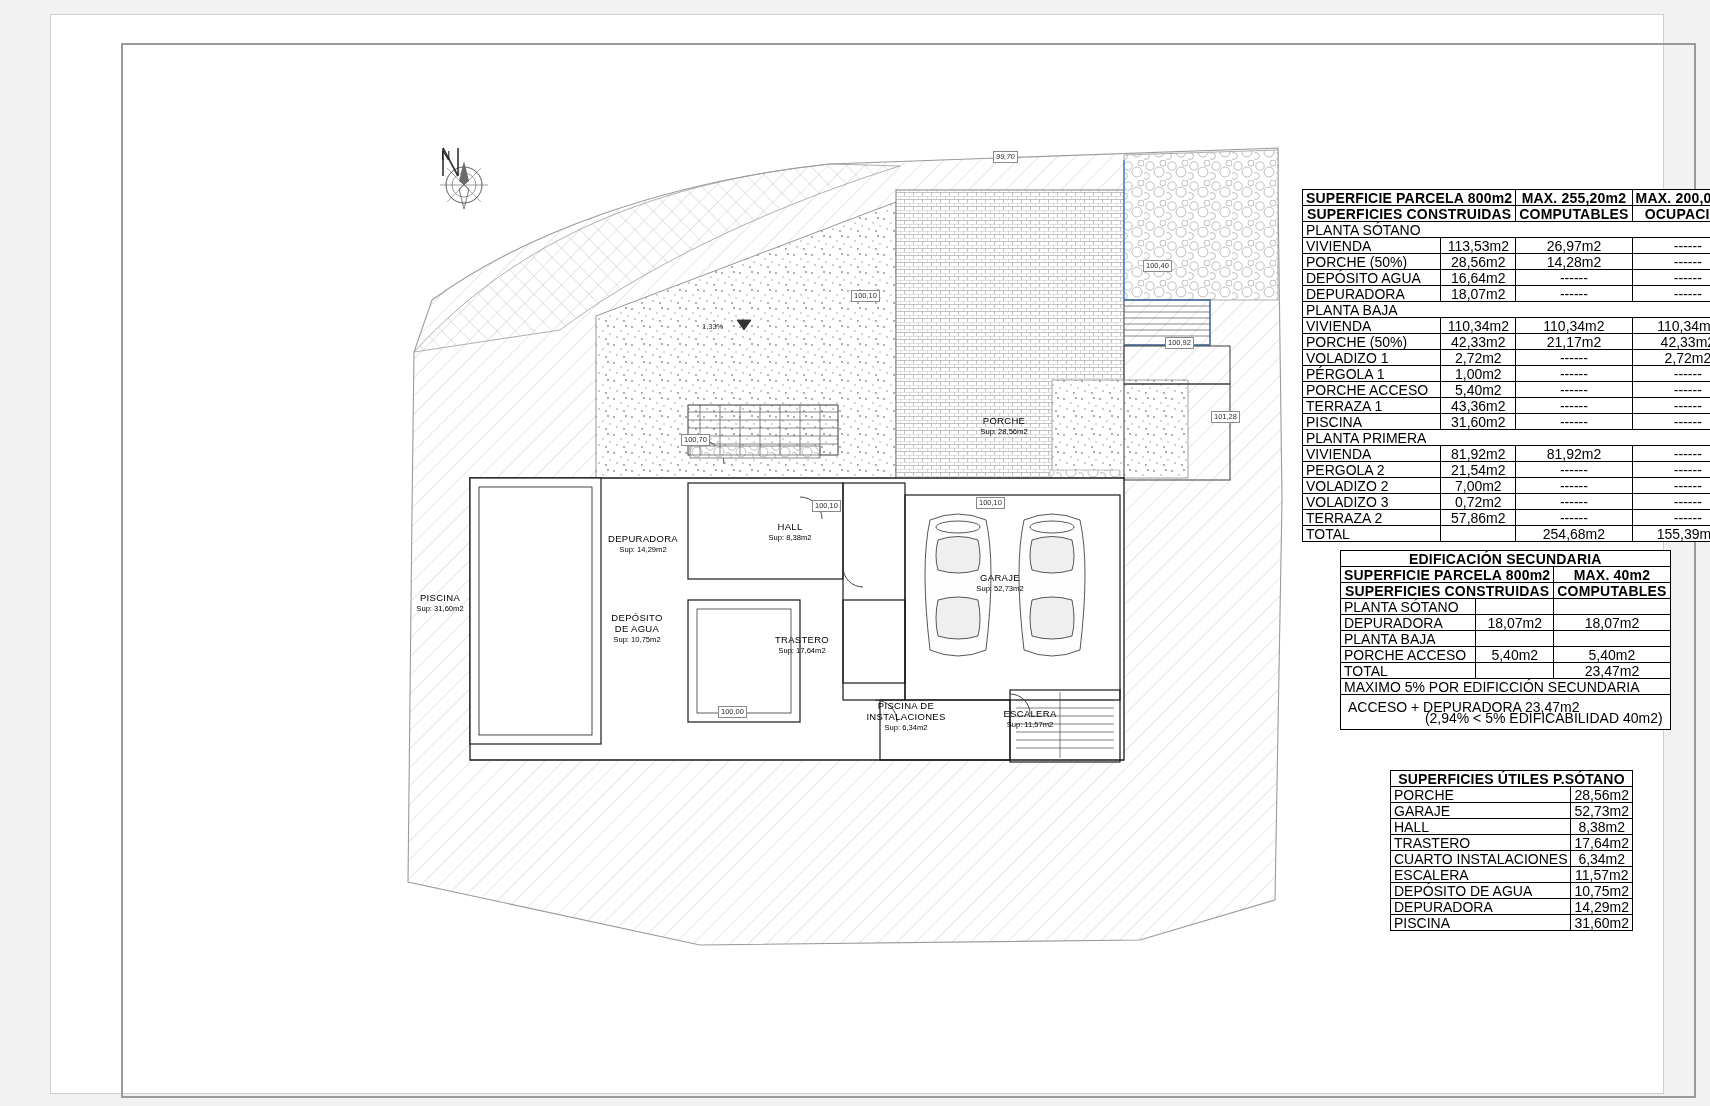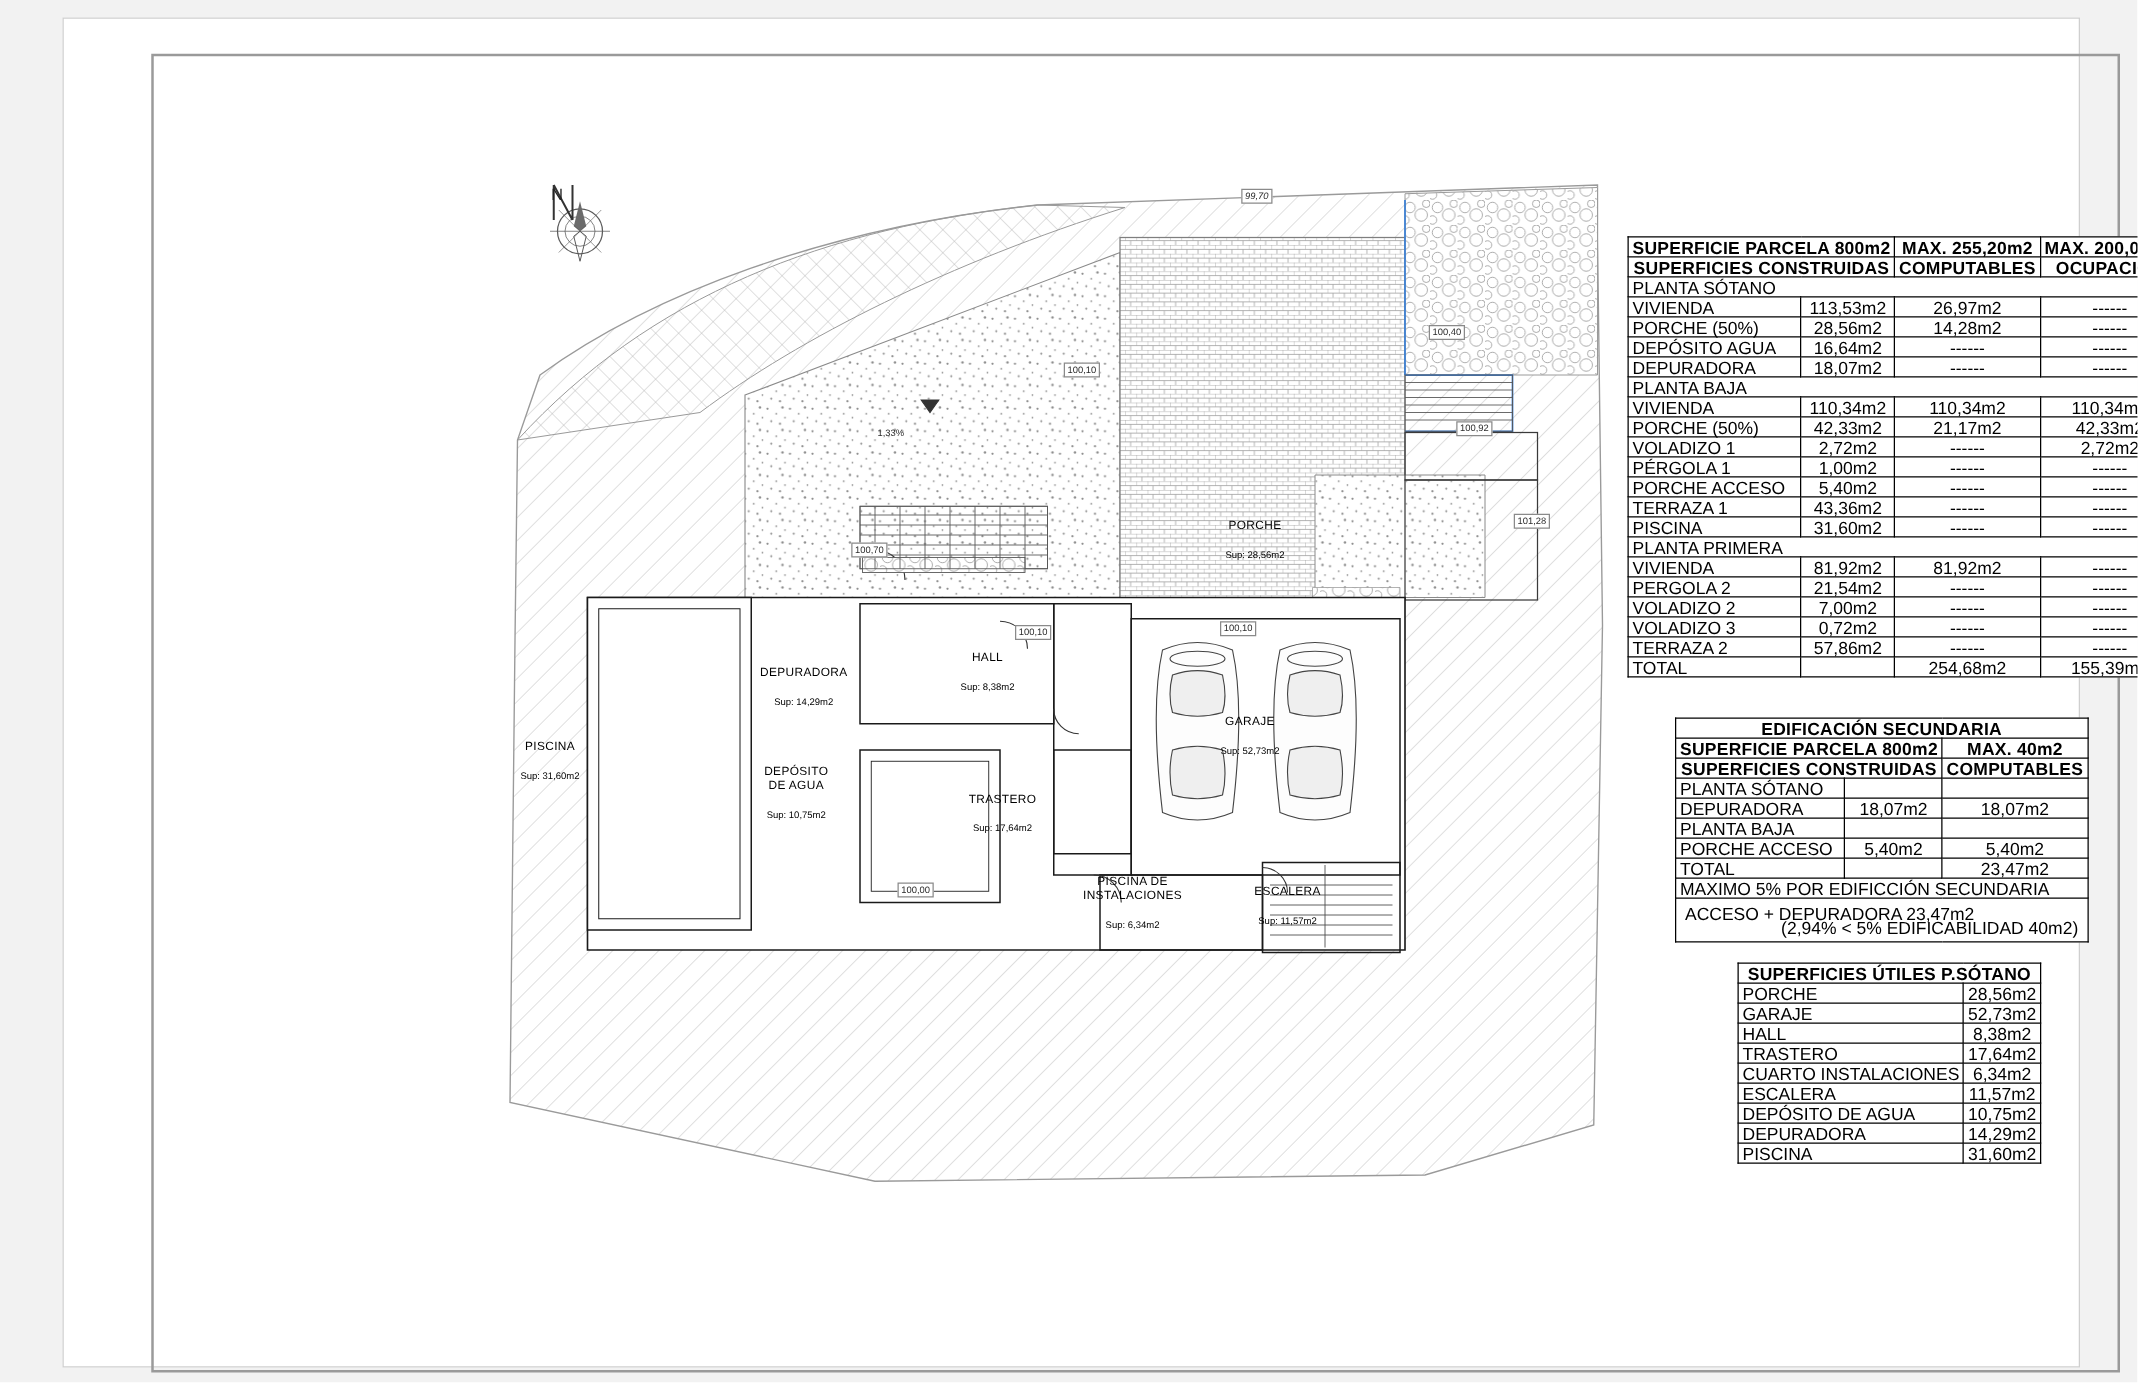--- a/index.html
+++ b/index.html
@@ -49,40 +49,40 @@
   .ttl{font-weight:bold;text-align:center;letter-spacing:.2px;}
   .sec{font-weight:normal;text-align:left;}
   
   #t-main{left:1302px;top:189px;width:345px;}
   #t-main td{height:13px;}
   #t-main col.c0{width:125px}
   #t-main col.c1{width:70px}
   #t-main col.c2{width:75px}
   #t-main col.c3{width:75px}
   
-  #t-sec{left:1340px;top:574px;width:268px;}
+  #t-sec{left:1340px;top:550px;width:268px;}
   #t-sec td{height:13px;}
   #t-sec col.c0{width:130px}
   #t-sec col.c1{width:75px}
   #t-sec col.c2{width:75px}
   
   #t-util{left:1390px;top:770px;width:152px;}
   #t-util td{height:13px;}
   #t-util col.c0{width:118px}
   #t-util col.c1{width:62px}
   
   .room{
     position:absolute;
     text-align:center;
     color:#000;
     line-height:11px;
     font-size:9.5px;
   }
   .room .nm{font-size:9.5px;letter-spacing:.3px;}
-  .room .sp{font-size:7.6px;margin-top:12px;}
+  .room .sp{font-size:7.6px;}
   .lvl{
     position:absolute;
     font-size:7.5px;
     color:#2b2b2b;
     background:#fff;
     border:1px solid #8a8a8a;
     padding:0 2px;
     line-height:10px;
   }
   .lvl.nb{border:none;background:transparent;}
@@ -314,21 +314,21 @@
 
 <div class="lvl" style="left:993px;top:151px;font-style:italic;">99,70</div>
 <div class="lvl" style="left:1143px;top:260px;">100,40</div>
 <div class="lvl" style="left:851px;top:290px;">100,10</div>
 <div class="lvl" style="left:1165px;top:337px;">100,92</div>
 <div class="lvl" style="left:1211px;top:411px;text-align:right;">101,28</div>
 <div class="lvl" style="left:681px;top:434px;">100,70</div>
 <div class="lvl" style="left:812px;top:500px;">100,10</div>
 <div class="lvl" style="left:976px;top:497px;">100,10</div>
 <div class="lvl" style="left:718px;top:706px;">100,00</div>
-<div class="lvl nb" style="left:700px;top:322px;margin-top:20px;">1,33%</div>
+<div class="lvl nb" style="left:700px;top:322px;">1,33%</div>
 
 <table class="tbl" id="t-main">
   <colgroup>
       <col class="c0">
       <col class="c1">
       <col class="c2">
       <col class="c3">
     </colgroup>
   <tbody>
     <tr>

